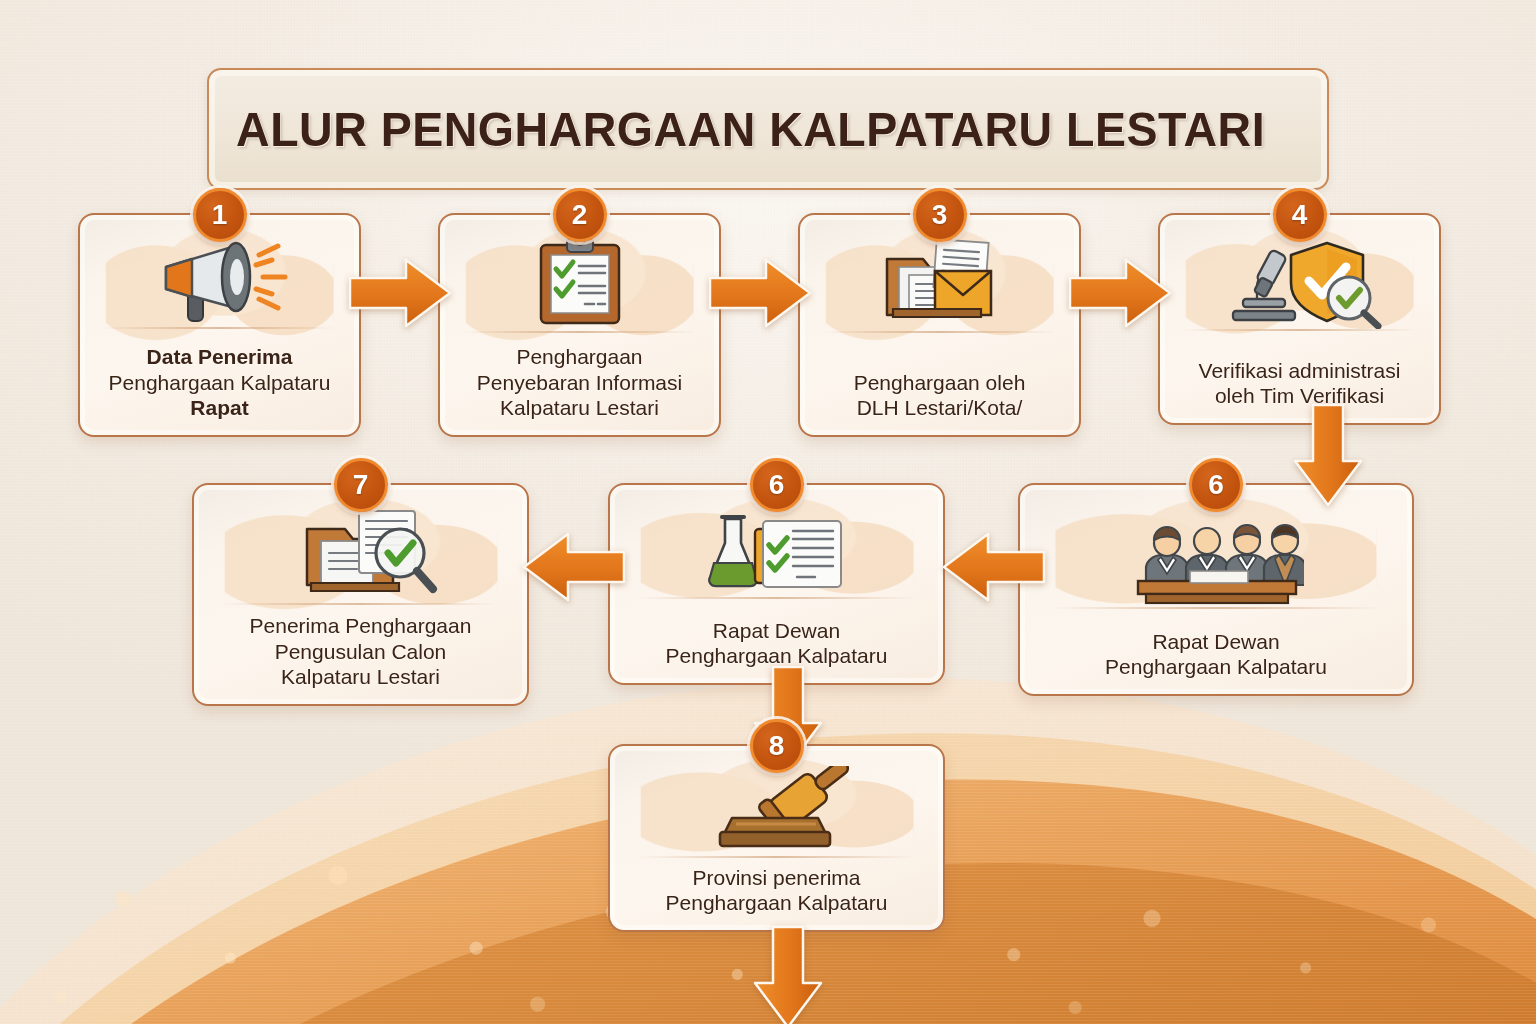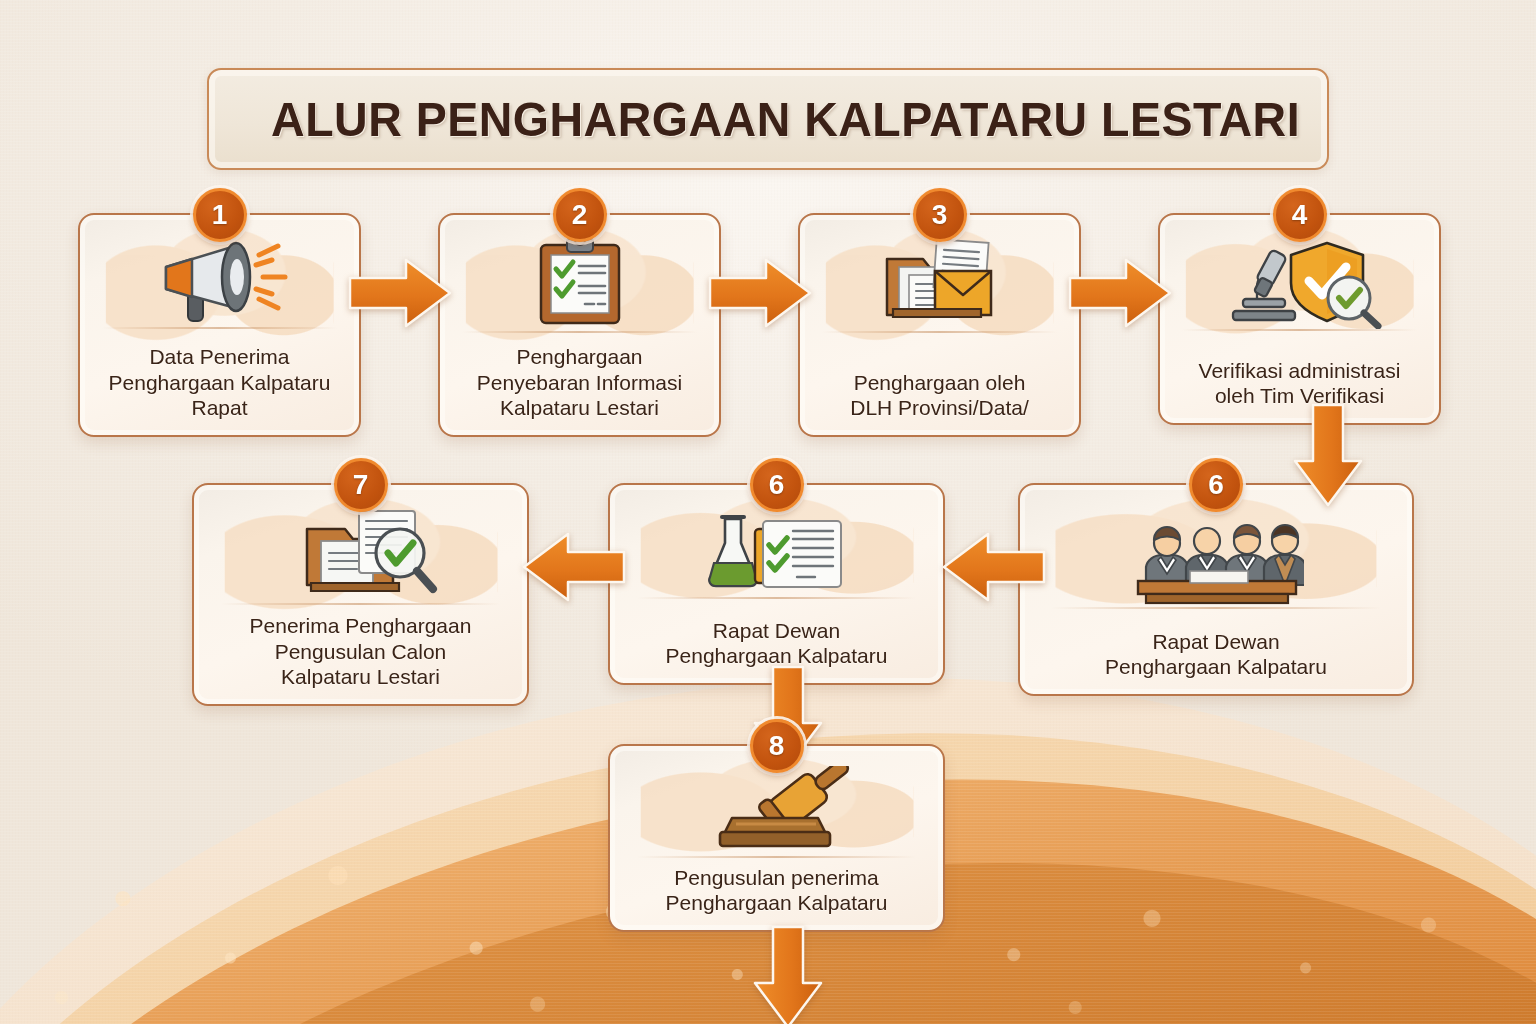--- a/index.html
+++ b/index.html
@@ -74,26 +74,26 @@
     position: absolute; inset: 0; pointer-events: none; opacity: .35;
     background-image:
       repeating-linear-gradient(0deg, rgba(255,255,255,.25) 0 1px, transparent 1px 3px),
       repeating-linear-gradient(90deg, rgba(190,150,110,.06) 0 1px, transparent 1px 3px);
   }
 
   
   #title-bar {
     position: absolute;
     left: 207px; top: 68px;
-    width: 1122px; height: 102px;
+    width: 1122px; height: 122px;
     border: 2px solid #c98a58;
     border-radius: 14px;
     background: linear-gradient(180deg, #f3ece1 0%, #efe6d8 55%, #eadfcd 100%);
     box-shadow: 0 3px 10px rgba(150,100,60,.13), inset 0 0 0 6px rgba(255,252,246,.55);
-    display: flex; align-items: center; justify-content: flex-end;
+    display: flex; align-items: center; justify-content: flex-start;
   }
   #title-text {
     font-family: "Liberation Sans Narrow", "Liberation Sans", sans-serif;
     font-weight: bold;
     font-size: 49px;
     letter-spacing: .5px;
     color: #3b2117;
     transform: scaleX(.95);
     text-shadow: 1px 1px 0 rgba(255,250,240,.8), 2px 2px 3px rgba(90,50,25,.25);
     white-space: nowrap;
@@ -145,21 +145,21 @@
     text-align: center;
     color: #3a2418;
     font-size: 21px;
     line-height: 1.22;
     font-family: "Liberation Sans", sans-serif;
     text-shadow: 0 1px 0 rgba(255,252,246,.85);
     margin-top: auto;
     padding-bottom: 14px;
   }
   .label .ln { display: block; }
-  .label .ln.em { font-weight: normal; }
+  .label .ln.em { font-weight: bold; }
 
   
   .badge {
     position: absolute;
     top: -27px; left: 50%;
     transform: translateX(-50%);
     width: 54px; height: 54px;
     border-radius: 50%;
     background: radial-gradient(circle at 36% 30%, #d4651c 0%, #c2530e 60%, #b24a0b 100%);
     border: 3px solid #f08a2e;
@@ -337,21 +337,21 @@
             <line x1="78" y1="32" x2="113" y2="32"></line>
               <line x1="78" y1="39" x2="106" y2="39"></line>
           </g>
           <path d="M70 38 h56 v44 h-56 Z" fill="#eda629" stroke="#3f2a1a" stroke-width="2.5"></path>
           <path d="M70 38 L98 62 L126 38" fill="none" stroke="#3f2a1a" stroke-width="2.5" stroke-linejoin="round"></path>
           <path d="M28 76 h88 v8 h-88 Z" fill="#a0652c" stroke="#3f2a1a" stroke-width="2.2"></path>
         </svg>
       </div>
       <div class="label">
         <span class="ln">Penghargaan oleh</span>
-        <span class="ln">DLH Provinsi/Data/</span>
+        <span class="ln">DLH Lestari/Kota/</span>
       </div>
     </div>
     <div class="badge">3</div>
   </div>
 
   <div class="card" style="left:1158px; top:213px; width:283px; height:212px;">
     <div class="card-inner">
       <div class="blob"></div>
       <div class="ground" style="top:114px;"></div>
       <div class="icon-wrap" style="height:98px;">
@@ -494,20 +494,20 @@
             <rect x="70" y="18" width="52" height="34" rx="7" fill="#e8a335" stroke="#4a2d16" stroke-width="2.6"></rect>
             <rect x="60" y="14" width="14" height="42" rx="5" fill="#b9762f" stroke="#4a2d16" stroke-width="2.6"></rect>
             <rect x="120" y="28" width="36" height="14" rx="6" fill="#b9762f" stroke="#4a2d16" stroke-width="2.6"></rect>
           </g>
           <path d="M30 52 h86 l8 16 h-102 Z" fill="#a8702f" stroke="#4a2d16" stroke-width="2.6" stroke-linejoin="round"></path>
           <rect x="18" y="66" width="110" height="14" rx="3" fill="#92602a" stroke="#4a2d16" stroke-width="2.6"></rect>
           <line x1="34" y1="58" x2="114" y2="58" stroke="#c78a44" stroke-width="3"></line>
         </svg>
       </div>
       <div class="label">
-        <span class="ln">Pengusulan penerima</span>
+        <span class="ln">Provinsi penerima</span>
         <span class="ln">Penghargaan Kalpataru</span>
       </div>
     </div>
     <div class="badge">8</div>
   </div>
 
 </div>
 
 </body></html>

